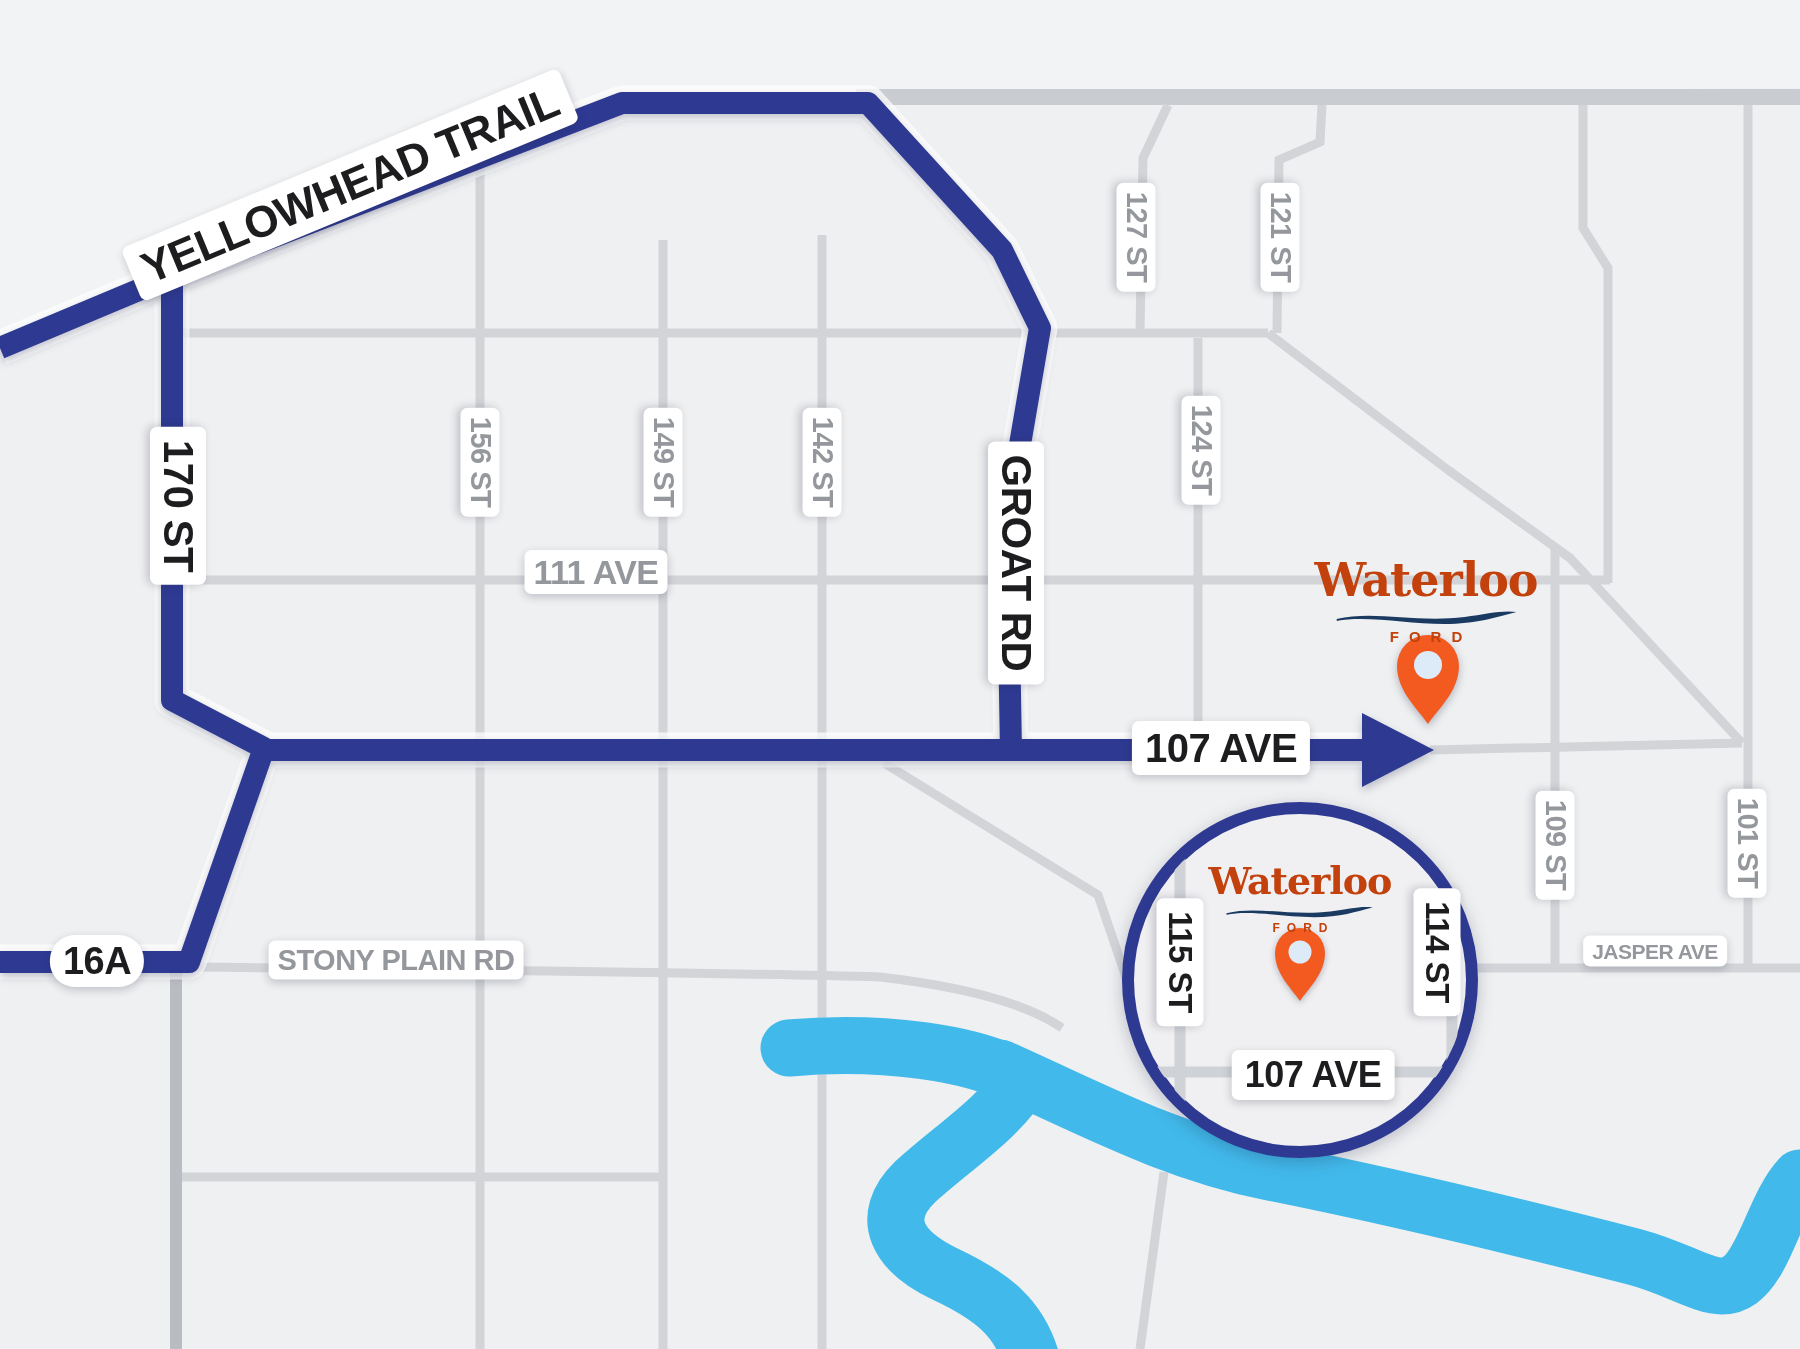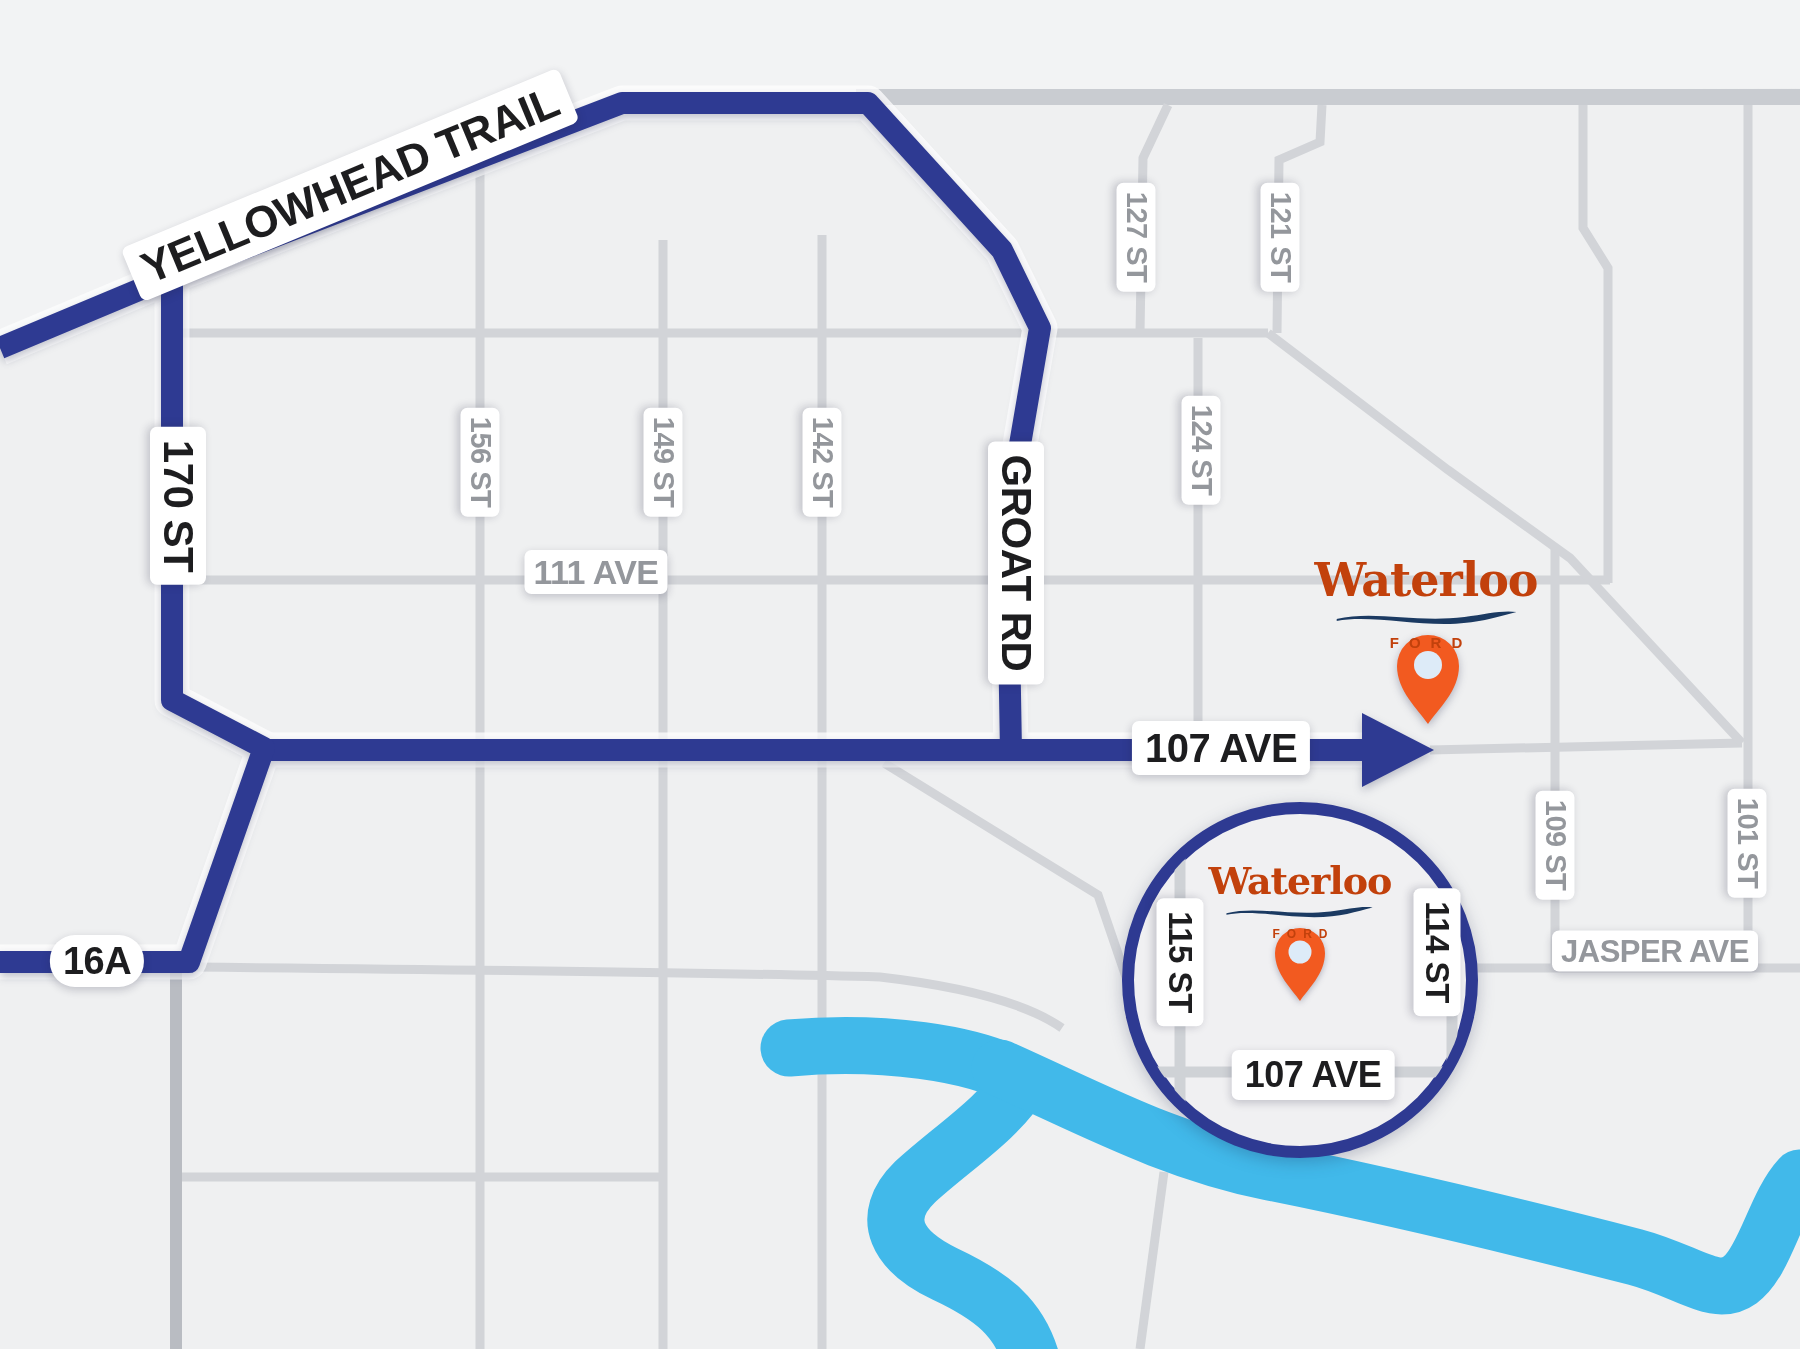--- a/index.html
+++ b/index.html
@@ -34,21 +34,21 @@
   .logo .name{
     font-family:"DejaVu Serif", serif;
     font-weight:700;
     letter-spacing:-1px;
     display:block;
   }
   .logo .swoosh{display:block;margin:2px auto 0;}
   .logo .ford{
     display:block;
     font-weight:700;
-    margin-top:9px;
+    margin-top:3px;
   }
   .lbl,.logo{pointer-events:none;}
 </style>
 </head>
 <body>
 
 <div id="stage">
 
   <svg class="base" width="1800" height="1349" viewBox="0 0 1800 1349">
     <defs>
@@ -122,21 +122,22 @@
   <div class="lbl black" style="left:1221px;top:748px;font-size:40px;">107 AVE</div>
   <div class="lbl black" style="left:97px;top:961px;font-size:38px;border-radius:25px;">16A</div>
 
   <div class="lbl gray rot90" style="left:480px;top:462px;font-size:29px;">156 ST</div>
   <div class="lbl gray rot90" style="left:663px;top:462px;font-size:29px;">149 ST</div>
   <div class="lbl gray rot90" style="left:822px;top:462px;font-size:29px;">142 ST</div>
   <div class="lbl gray rot90" style="left:1136px;top:237px;font-size:29px;">127 ST</div>
   <div class="lbl gray rot90" style="left:1280px;top:237px;font-size:29px;">121 ST</div>
   <div class="lbl gray rot90" style="left:1201px;top:450px;font-size:29px;">124 ST</div>
   <div class="lbl gray" style="left:596px;top:572px;font-size:34px;">111 AVE</div>
-  <div class="lbl gray" style="left:1655px;top:951px;font-size:31px;">JASPER AVE</div>
+  <div class="lbl gray" style="left:396px;top:960px;font-size:29px;">STONY PLAIN RD</div>
+  <div class="lbl gray" style="left:1655px;top:951px;font-size:21px;">JASPER AVE</div>
   <div class="lbl gray rot90" style="left:1555px;top:845px;font-size:29px;">109 ST</div>
   <div class="lbl gray rot90" style="left:1747px;top:843px;font-size:29px;">101 ST</div>
 
   <div class="lbl black rot90" style="left:1180px;top:962px;font-size:33px;z-index:40;">115 ST</div>
   <div class="lbl black rot90" style="left:1437px;top:952px;font-size:33px;z-index:40;">114 ST</div>
   <div class="lbl black" style="left:1313px;top:1075px;font-size:36px;z-index:40;">107 AVE</div>
 
   <div class="logo" style="left:1426px;top:553px;">
     <span class="name" style="font-size:46px;">Waterloo</span>
     <svg class="swoosh" width="180" height="16" viewBox="0 0 180 16">

